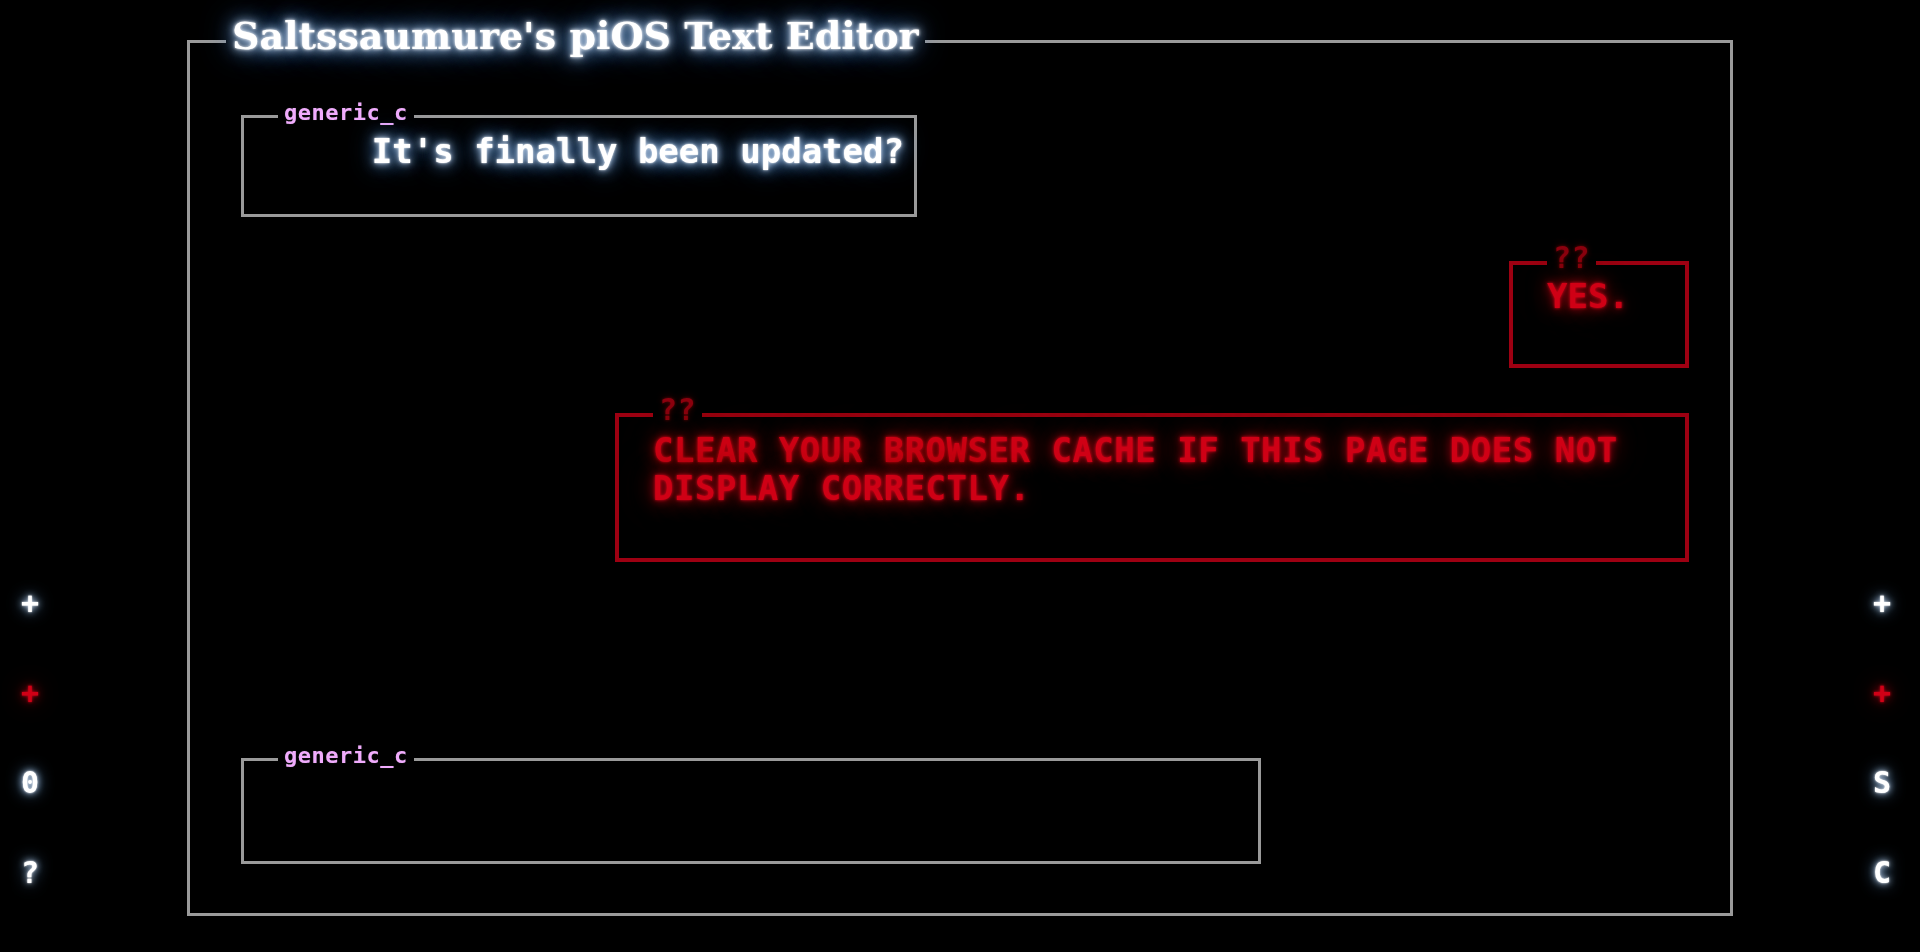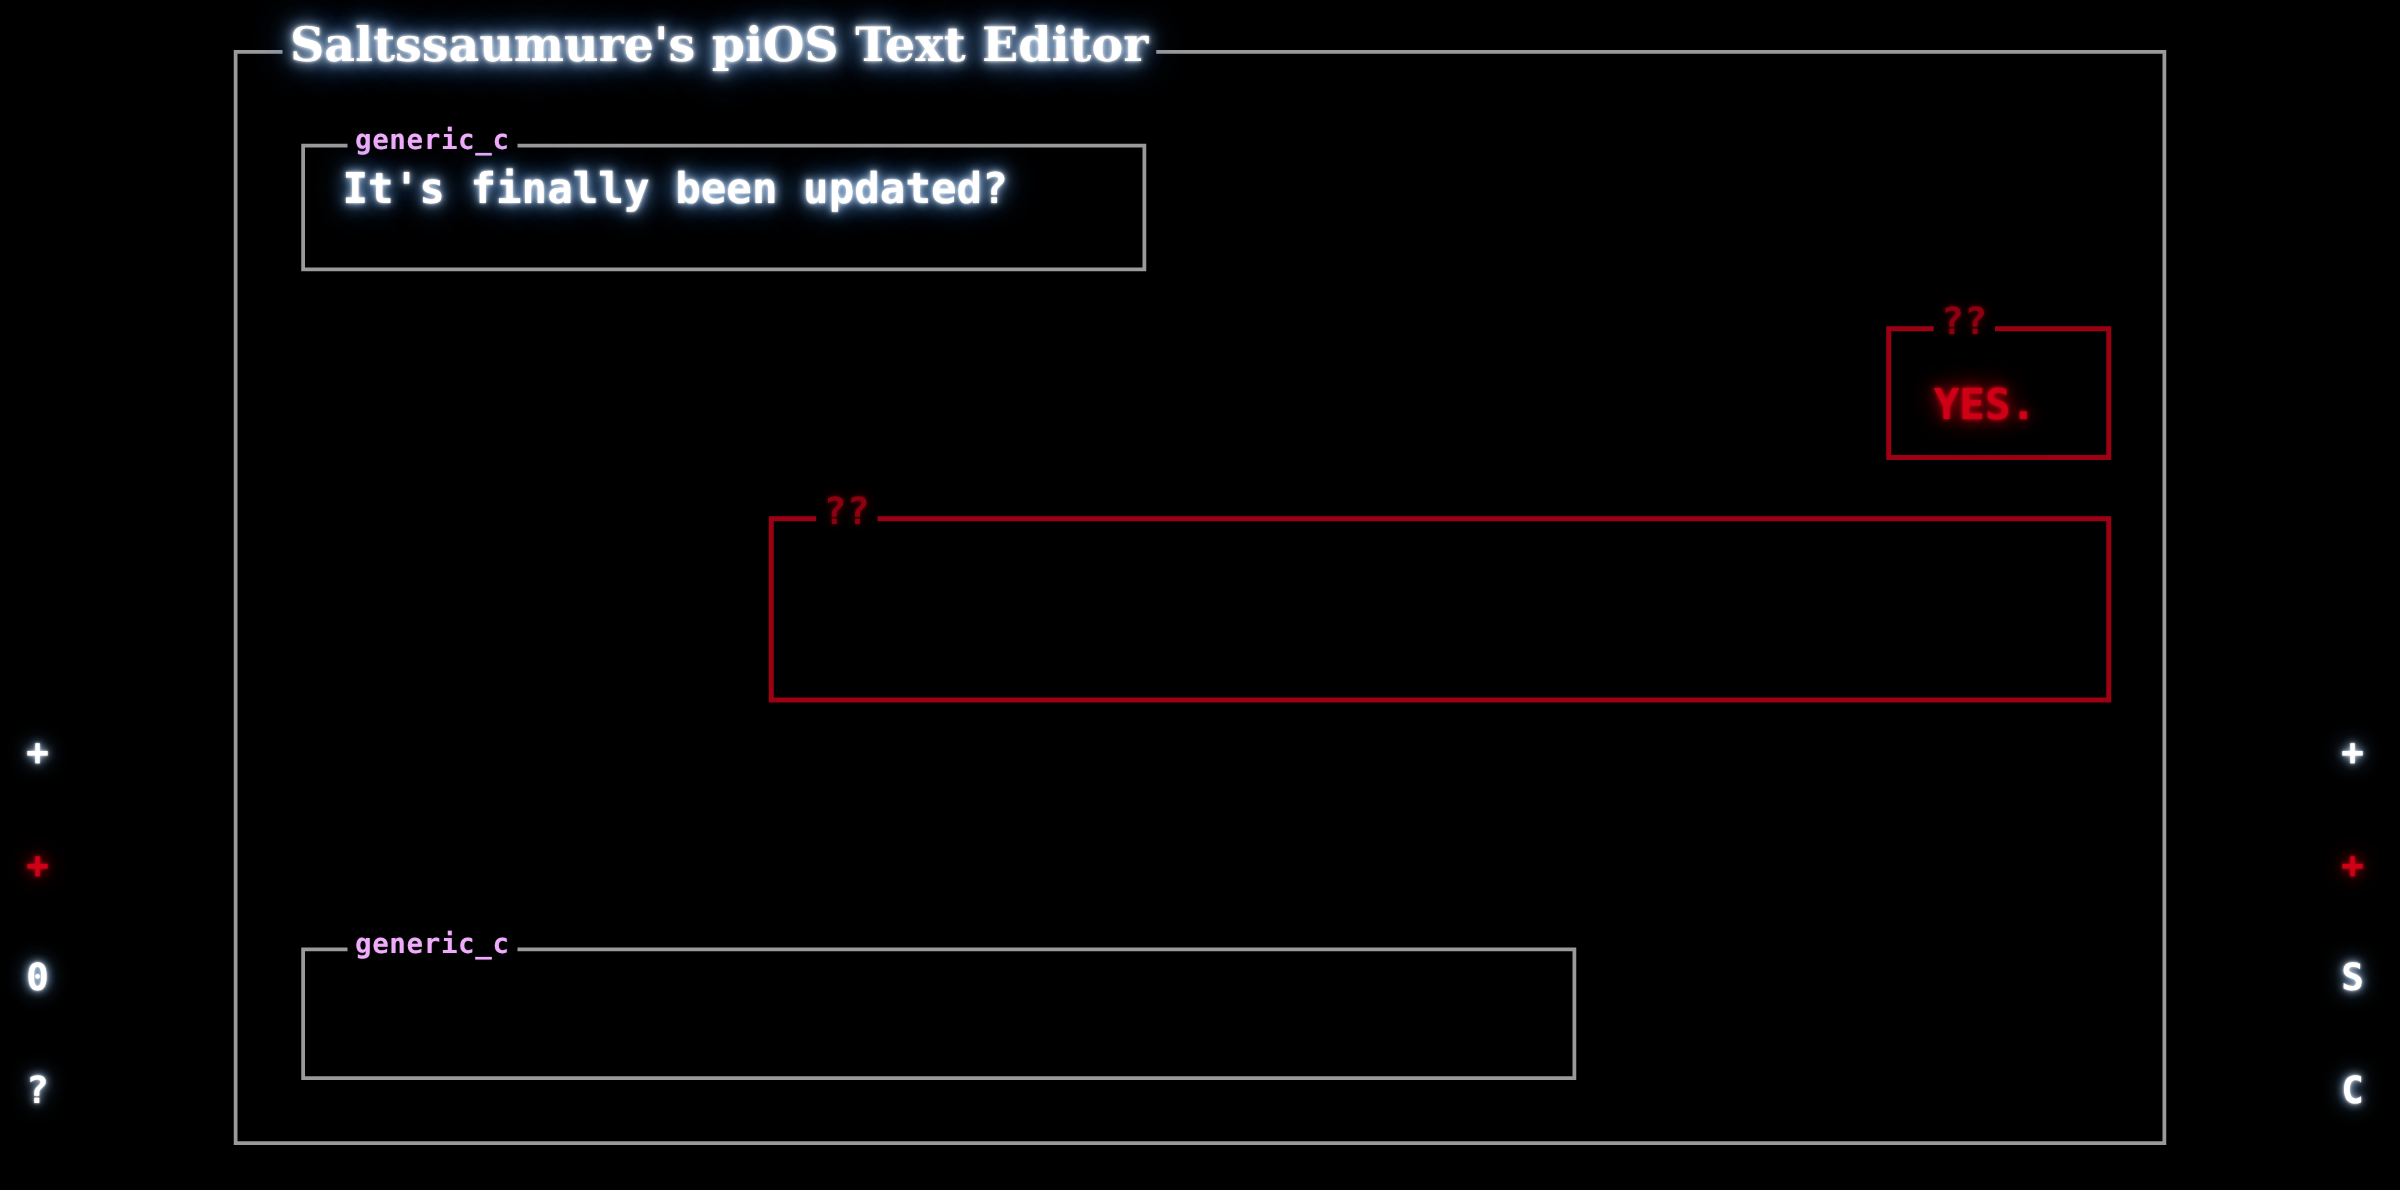--- a/index.html
+++ b/index.html
@@ -56,20 +56,21 @@
     text-shadow: 0 0 1px rgba(190,190,200,0.35);
   }
   .theme-white > .body {
     color: #ffffff;
     font-size: 34px;
     text-shadow:
       0 0 2px #ffffff,
       0 0 7px #cfe4ff,
       0 0 16px #6fa8e8,
       0 0 26px #2d6bb5;
+    text-align: right;
   }
 
   
   .theme-red {
     border-color: #9d0012;
     border-width: 4px;
   }
   .theme-red > .legend {
     color: #8e0010;
     font-size: 30px;
@@ -120,21 +121,21 @@
   #dialog-warning {
     left: 612px;  top: 410px;  width: 1074px; height: 149px;
   }
   #dialog-bob {
     left: 1534px; top: 603px;  width: 152px;  height: 108px;
   }
   #dialog-generic-bottom {
     left: 238px;  top: 755px;  width: 1020px; height: 106px;
   }
 
-  #dialog-yes > .body      { left: 34px; top: 12px; margin-top: 28px; }
+  #dialog-yes > .body      { left: 34px; top: 12px; }
   #dialog-bob  > .body     { left: 38px; top: 8px; font-size: 30px; }
   #dialog-warning > .body  { left: 34px; top: 14px; letter-spacing: 0.5px; }
 
   
   .marker {
     position: absolute;
     font-family: "DejaVu Sans Mono", "Liberation Mono", monospace;
     font-size: 30px;
     font-weight: 700;
     line-height: 1;
@@ -180,20 +181,21 @@
     <div class="body">It's finally been updated?</div>
   </div>
 
   <div class="box theme-red" id="dialog-yes" style="left:1319px; top:218px;">
     <div class="legend">??</div>
     <div class="body">YES.</div>
   </div>
 
   <div class="box theme-red" id="dialog-warning" style="left:425px; top:370px;">
     <div class="legend">??</div>
+    <div class="body">CLEAR YOUR BROWSER CACHE IF THIS PAGE DOES NOT DISPLAY CORRECTLY.</div>
   </div>
 
 
   <div class="box theme-white" id="dialog-generic-bottom" style="left:51px; top:715px;">
     <div class="legend">generic_c</div>
   </div>
 
 </div>
 
 </body></html>

